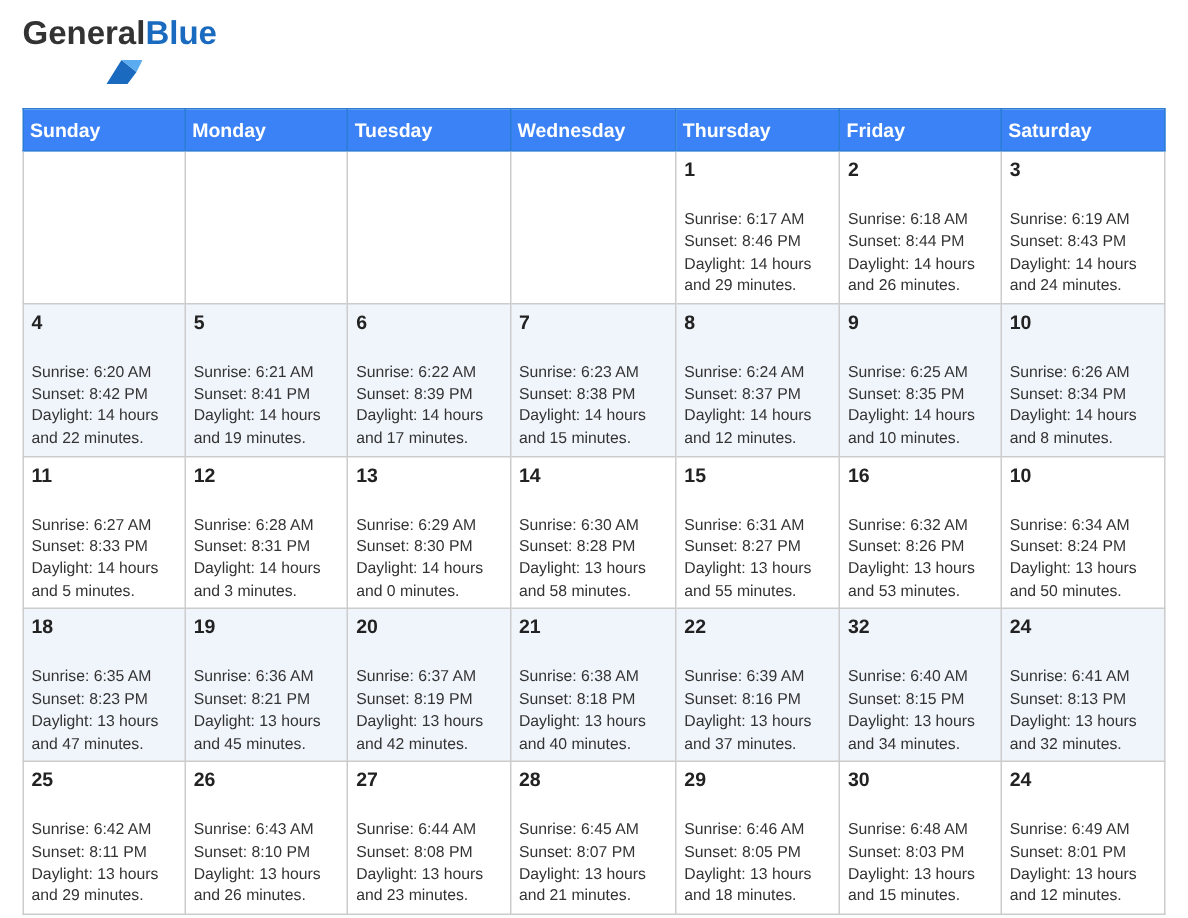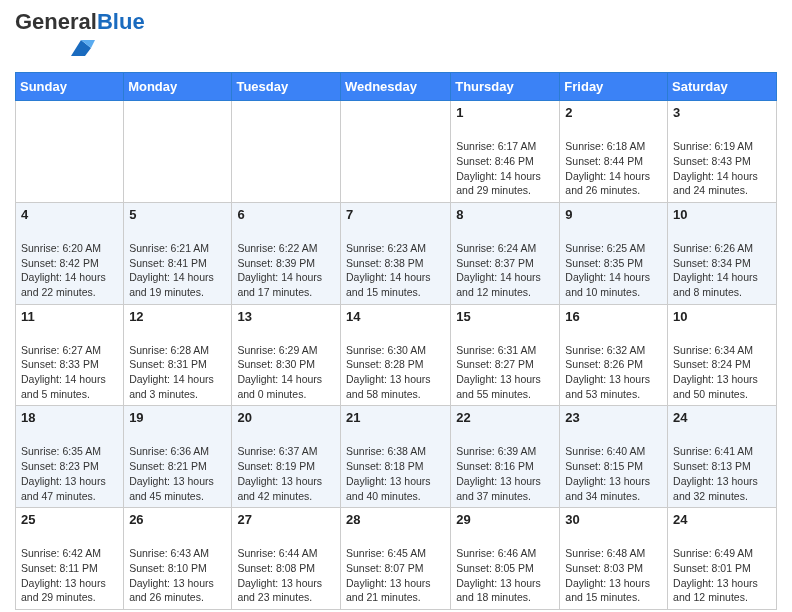--- a/index.html
+++ b/index.html
@@ -232,21 +232,21 @@
         </td>
         <td>
           <span class="day-number">21</span>
           <div class="day-info">Sunrise: 6:38 AM<br>Sunset: 8:18 PM<br>Daylight: 13 hours and 40 minutes.</div>
         </td>
         <td>
           <span class="day-number">22</span>
           <div class="day-info">Sunrise: 6:39 AM<br>Sunset: 8:16 PM<br>Daylight: 13 hours and 37 minutes.</div>
         </td>
         <td>
-          <span class="day-number">23</span>
+          <span class="day-number">32</span>
           <div class="day-info">Sunrise: 6:40 AM<br>Sunset: 8:15 PM<br>Daylight: 13 hours and 34 minutes.</div>
         </td>
         <td>
           <span class="day-number">24</span>
           <div class="day-info">Sunrise: 6:41 AM<br>Sunset: 8:13 PM<br>Daylight: 13 hours and 32 minutes.</div>
         </td>
       </tr>
       <tr>
         <td>
           <span class="day-number">25</span>

